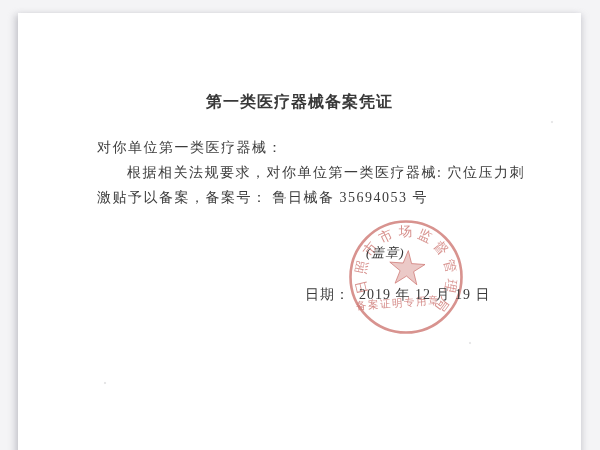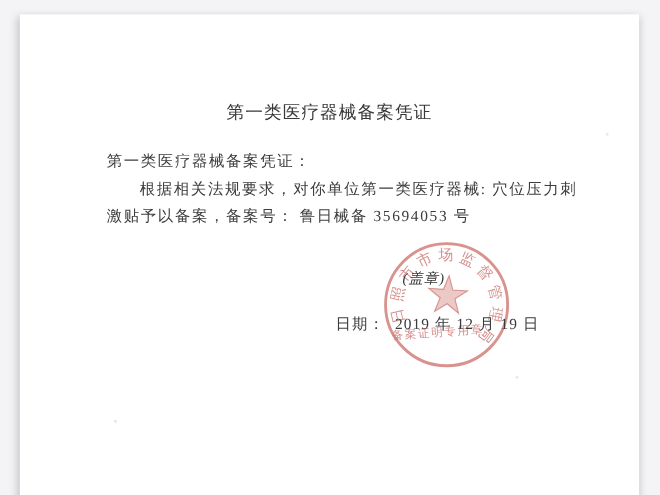--- a/index.html
+++ b/index.html
@@ -23,21 +23,21 @@
       radial-gradient(circle at 87px 370px, rgba(140,140,145,0.22) 0 1px, transparent 1.6px),
       radial-gradient(circle at 452px 330px, rgba(140,140,145,0.20) 0 1px, transparent 1.6px);
     box-shadow: -3px 2px 7px rgba(150,150,160,0.45), 2px 2px 6px rgba(170,170,180,0.35);
   }
   .title {
     position: absolute;
     left: 0; top: 79px; width: 100%;
     margin: 0;
     text-align: center;
     font-size: 16px;
-    font-weight: normal;
+    font-weight: bold;
     letter-spacing: 1px;
     color: #383838;
   }
   .content {
     position: absolute;
     left: 79px; top: 122px;
     width: 444px;
     font-size: 14px;
     line-height: 25px;
     letter-spacing: 1.5px;
@@ -73,21 +73,21 @@
 </style>
 </head>
 <body>
 
 <div class="stage">
   <div class="page">
 
     <h1 class="title">第一类医疗器械备案凭证</h1>
 
     <div class="content">
-      <div>第一类医疗器械备案凭证：</div>
+      <div>对你单位第一类医疗器械：</div>
       <div class="indent">根据相关法规要求，对你单位第一类医疗器械: 穴位压力刺</div>
       <div>激贴予以备案，备案号： 鲁日械备 35694053 号</div>
     </div>
 
     <svg class="seal" width="150" height="150" viewBox="0 0 150 150" aria-hidden="true">
       <circle cx="75" cy="75" r="55.5" fill="none" stroke-width="2.6" class="seal-stroke" opacity="0.8" stroke="#c96b67"></circle>
       <path transform="translate(76,67)" d="M1.3,-18.4 L4.6,-5.4 L18,-4.5 L6.6,2.7 L9.8,15.7 L-0.5,7.1 L-11.9,14.2 L-6.9,1.7 L-17.2,-6.9 L-3.8,-6 Z" class="seal-star" fill-opacity="0.4" stroke-width="1" stroke-opacity="0.75" fill="#c96b67" stroke="#c96b67"></path>
       <g>
           <text x="30.7" y="85.2" transform="rotate(-103.0 30.7 85.2)" text-anchor="middle" dominant-baseline="central" font-size="13.5" fill="#c96b67" fill-opacity="0.82">日</text>
           <text x="30.6" y="65.1" transform="rotate(-77.4 30.6 65.1)" text-anchor="middle" dominant-baseline="central" font-size="13.5" fill="#c96b67" fill-opacity="0.82">照</text>

